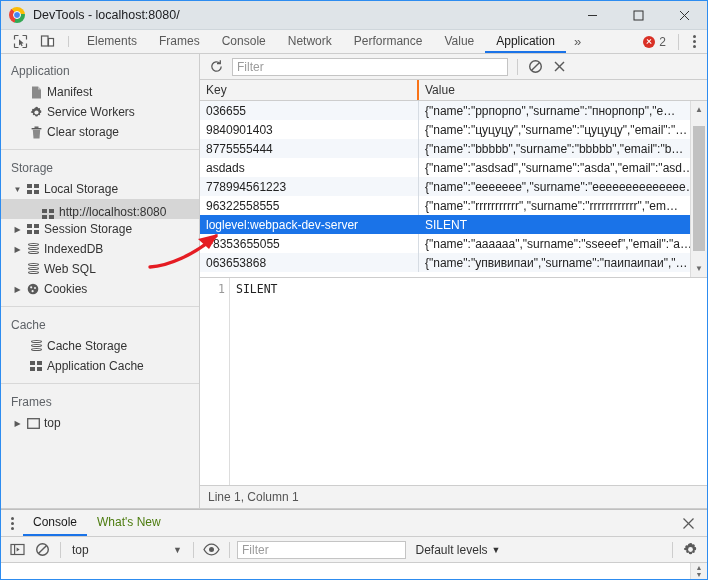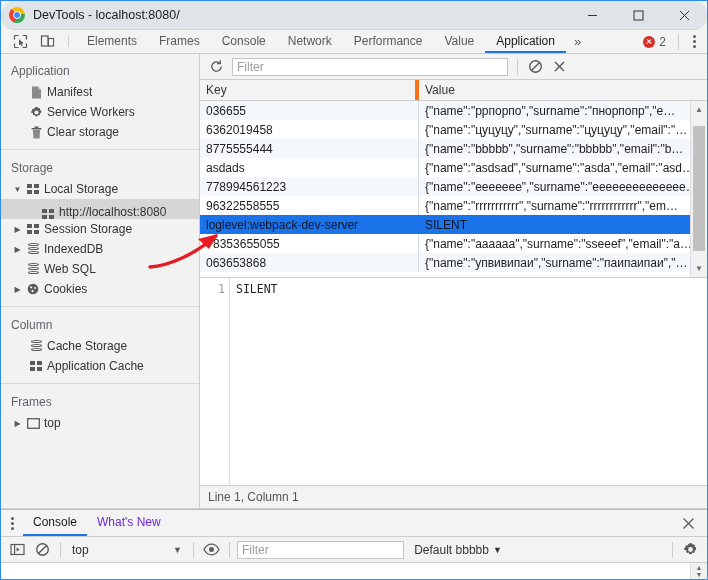--- a/index.html
+++ b/index.html
@@ -22,21 +22,20 @@
   }
 
   
   .titlebar {
     height: 29px;
     background: #dfe4e8;
     display: flex;
     align-items: center;
     flex: none;
     border-bottom: 1px solid #cfd6db;
-    border-radius: 14px;
   }
   .chrome-logo {
     width: 16px; height: 16px;
     margin-left: 8px; margin-right: 8px;
     border-radius: 50%;
     position: relative;
     background: conic-gradient(from 200deg, #ea4335 0deg 120deg, #fbbc05 120deg 240deg, #34a853 240deg 360deg);
     flex: none;
   }
   .chrome-logo::after {
@@ -268,39 +267,39 @@
     border-bottom: 1px solid #cdcdcd;
     display: flex;
     flex: none;
     font-size: 12px;
     color: #333;
   }
   .th {
     display: flex; align-items: center;
     padding-left: 6px;
   }
-  .th.key { width: 219px; border-right: 4px solid #f97316; flex: none; }
+  .th.key { width: 219px; border-right: 2px solid #f97316; flex: none; }
   .th.value { flex: 1; }
   .tbody {
     flex: 1;
     display: flex;
     flex-direction: column;
     overflow: hidden;
     position: relative;
   }
   .trow {
     height: 19px;
     display: flex;
     flex: none;
     font-size: 12px;
     color: #222;
     background: #fff;
   }
   .trow.alt { background: #f4f7fb; }
-  .trow.selected { background: #1a73e8; color: #0f172a; justify-content: flex-end; }
+  .trow.selected { background: #1a73e8; color: #ffffff; justify-content: flex-end; }
   .td {
     display: flex; align-items: center;
     padding-left: 6px;
     white-space: nowrap;
     overflow: hidden;
   }
   .td.key { width: 219px; flex: none; border-right: 1px solid #d6dce3; }
   .trow.selected .td.key { border-right-color: #1a73e8; }
   .td.value { flex: 1; overflow: hidden; text-overflow: clip; }
 
@@ -385,21 +384,21 @@
   .dt-kebab {
     width: 22px;
     display: flex; flex-direction: column;
     align-items: center; justify-content: center;
     gap: 2px;
   }
   .dt-kebab i { width: 3px; height: 3px; border-radius: 50%; background: #5a5a5a; display: block; }
   .dtab {
     padding: 0 10px;
     display: flex; align-items: center;
-    font-size: 12px; color: #6d28d9;
+    font-size: 12px; color: #4d7c0f;
     border-bottom: 2px solid transparent;
     white-space: nowrap;
   }
   .dtab.active { color: #1a1a1a; border-bottom: 2px solid #1a73e8; }
   .dt-right { margin-left: auto; display: flex; align-items: center; padding-right: 8px; }
   .dt-close { width: 22px; display: flex; align-items: center; justify-content: center; color: #5a5a5a; }
 
   .console-toolbar {
     height: 26px;
     background: #f3f3f3;
@@ -648,21 +647,21 @@
               <circle cx="4.2" cy="4.3" r="1.1" fill="#f2f2f2"></circle>
               <circle cx="8" cy="5" r="1" fill="#f2f2f2"></circle>
               <circle cx="5.6" cy="8.2" r="1.1" fill="#f2f2f2"></circle>
             </svg>
         </span>
         <span class="sb-label">Cookies</span>
       </div>
 
       <div class="sb-divider"></div>
 
-      <div class="sb-section-title">Column</div>
+      <div class="sb-section-title">Cache</div>
       <div class="sb-item indent-2">
         <span class="sb-ico">
             <span class="ico-db">
               <i></i>
               <i></i>
               <i></i>
             </span>
           </span>
         <span class="sb-label">Cache Storage</span>
       </div>
@@ -721,21 +720,21 @@
         <div class="thead">
           <div class="th key">Key</div>
           <div class="th value">Value</div>
         </div>
         <div class="tbody">
           <div class="trow alt">
             <div class="td key">036655</div>
             <div class="td value">{"name":"ррпорпо","surname":"пнорпопр","e…</div>
           </div>
           <div class="trow">
-            <div class="td key">6362019458</div>
+            <div class="td key">9840901403</div>
             <div class="td value">{"name":"цуцуцу","surname":"цуцуцу","email":"…</div>
           </div>
           <div class="trow alt">
             <div class="td key">8775555444</div>
             <div class="td value">{"name":"bbbbb","surname":"bbbbb","email":"b…</div>
           </div>
           <div class="trow">
             <div class="td key">asdads</div>
             <div class="td value">{"name":"asdsad","surname":"asda","email":"asd…</div>
           </div>
@@ -825,21 +824,21 @@
       <div class="st-sep"></div>
       <div class="ct-btn">
         <svg width="17" height="13" viewBox="0 0 17 13">
           <path d="M1 6.5C3 2.8 5.7 1.2 8.5 1.2S14 2.8 16 6.5c-2 3.7-4.7 5.3-7.5 5.3S3 10.2 1 6.5z" fill="none" stroke="#5a5a5a" stroke-width="1.3"></path>
           <circle cx="8.5" cy="6.5" r="2.5" fill="#5a5a5a"></circle>
         </svg>
       </div>
       <div class="st-sep"></div>
       <input class="ct-filter" value="" placeholder="Filter" style="">
       <div class="levels">
-        <span>Default bbbbb</span>
+        <span>Default levels</span>
         <span style="font-size:9px;">▼</span>
       </div>
       <div class="ct-spacer"></div>
       <div class="st-sep"></div>
       <div class="ct-btn">
         <svg width="15" height="15" viewBox="0 0 15 15">
             <path d="M7.5 0.9l1.3.3.6 1.4 1.45-.35 1 1-.35 1.45 1.4.6.3 1.3-.3 1.3-1.4.6.35 1.45-1 1-1.45-.35-.6 1.4-1.3.3-1.3-.3-.6-1.4-1.45.35-1-1 .35-1.45-1.4-.6L.9 7.5l.3-1.3 1.4-.6-.35-1.45 1-1 1.45.35.6-1.4z" fill="#5a5a5a"></path>
             <circle cx="7.5" cy="7.5" r="2.4" fill="#f3f3f3"></circle>
           </svg>
       </div>

